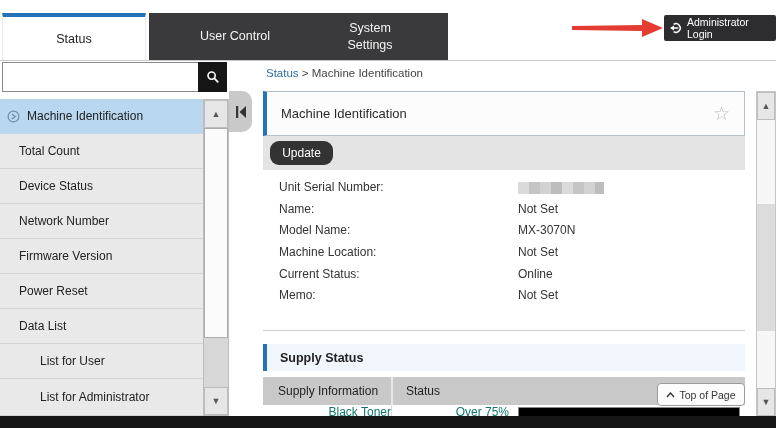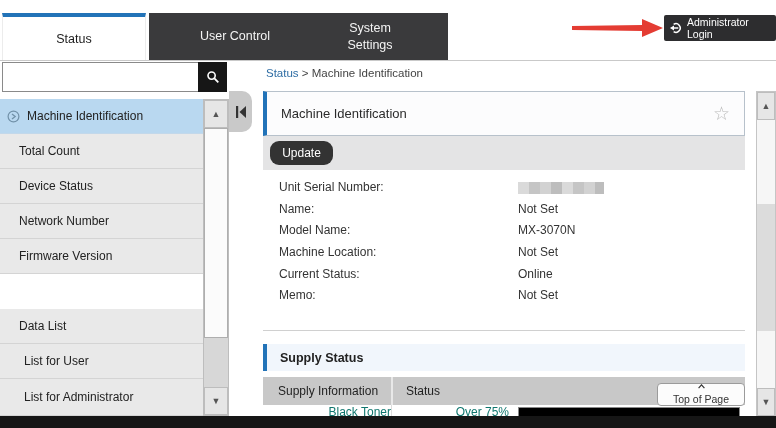--- a/index.html
+++ b/index.html
@@ -37,21 +37,21 @@
                   font-family:"Liberation Sans",sans-serif; }
   .search-btn { width:27px; background:#161616; border:1px solid #161616;
                 display:flex; align-items:center; justify-content:center; cursor:pointer; }
 
   .side-item { position:absolute; left:0; width:203px; height:35px; box-sizing:border-box;
                background:#e9e9e9; border-bottom:1px solid #d4d4d4;
                display:flex; align-items:center; padding-left:19px;
                font-size:12px; color:#222; cursor:pointer; }
   .side-item.selected { background:#b9d8f0; padding-left:7px; gap:7px;
                         border-bottom:1px solid #c3d8ea; }
-  .side-item.indent { padding-left:24px; }
+  .side-item.indent { padding-left:40px; }
 
   .side-scroll { position:absolute; left:203px; top:99px; width:26px; height:317px;
                  box-sizing:border-box; background:#d7d7d7; border:1px solid #bdbdbd; }
   .scroll-btn { position:absolute; left:0; width:100%; height:28px; box-sizing:border-box;
                 background:#e6e6e6; border:1px solid #bdbdbd;
                 display:flex; align-items:center; justify-content:center;
                 font-size:9px; color:#555; cursor:pointer; }
   .side-thumb { position:absolute; left:0; top:28px; width:100%; height:210px;
                 box-sizing:border-box; background:#fbfbfb; border:1px solid #aeaeae;
                 cursor:grab; }
@@ -102,21 +102,21 @@
              overflow:hidden; background:#fff; display:flex; font-size:12px; color:#0f766e;text-align:right; }
   .td1 { width:128px; padding-left:15px; box-sizing:border-box; }
   .td2 { width:118px; padding-left:13px; border-left:1px solid #ddd; box-sizing:border-box; }
   .toner-bar { position:absolute; left:518px; top:407px; width:222px; height:10px;
                background:#000; border:1px solid #888; box-sizing:border-box; }
 
   .top-btn { position:absolute; left:657px; top:383px; width:88px; height:23px;
              box-sizing:border-box; background:#fcfcfc; border:1px solid #9b9b9b;
              border-radius:4px; display:flex; align-items:center; justify-content:center;
              gap:4px; font-size:10.5px; color:#333; cursor:pointer;
-             font-family:"Liberation Sans",sans-serif;flex-direction:column; }
+             font-family:"Liberation Sans",sans-serif; }
 
   .main-scroll { position:absolute; left:756px; top:91px; width:20px; height:326px;
                  box-sizing:border-box; background:#f6f6f6; border:1px solid #c5c5c5; }
   .main-thumb { position:absolute; left:0; top:112px; width:100%; height:127px;
                 background:#dcdcdc; cursor:grab; }
   .mbtn-up { top:0; } .mbtn-down { bottom:0; }
 
   .bottom-bar { position:absolute; left:0; top:416px; width:776px; height:12px; background:#161616; }
 </style>
 </head>
@@ -171,20 +171,23 @@
   </div>
   <div class="side-item" style="top:169px;">
     <span>Device Status</span>
   </div>
   <div class="side-item" style="top:204px;">
     <span>Network Number</span>
   </div>
   <div class="side-item" style="top:239px;">
     <span>Firmware Version</span>
   </div>
+  <div class="side-item" style="top:274px;">
+    <span>Power Reset</span>
+  </div>
   <div class="side-item" style="top:309px;">
     <span>Data List</span>
   </div>
   <div class="side-item indent" style="top:344px;">
     <span>List for User</span>
   </div>
   <div class="side-item indent" style="top:379px;height:37px;">
     <span>List for Administrator</span>
   </div>
 

